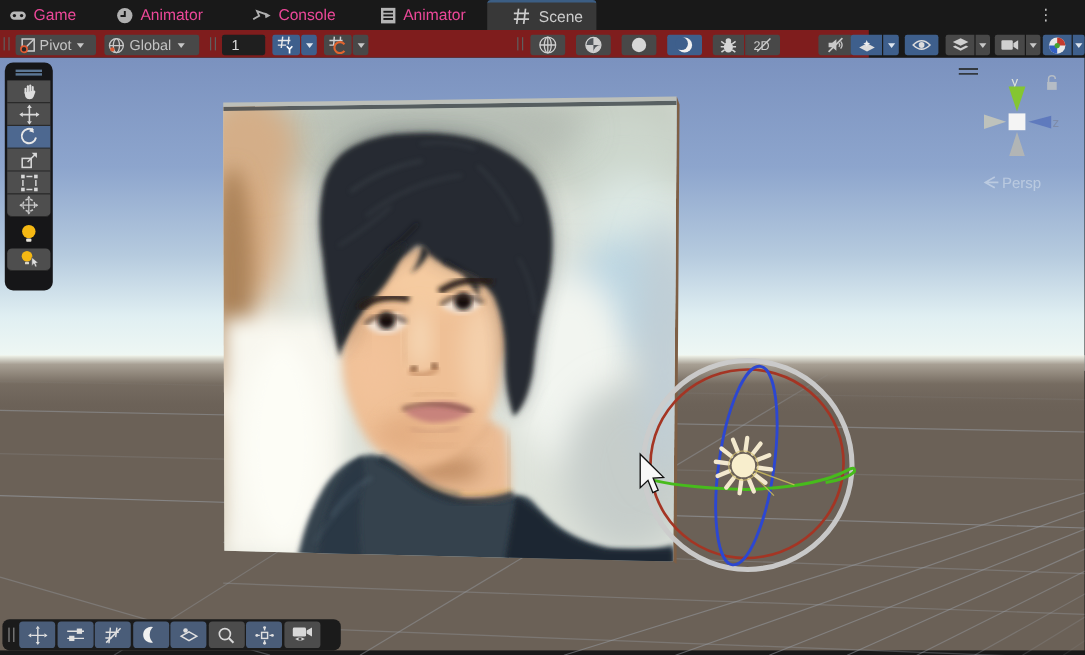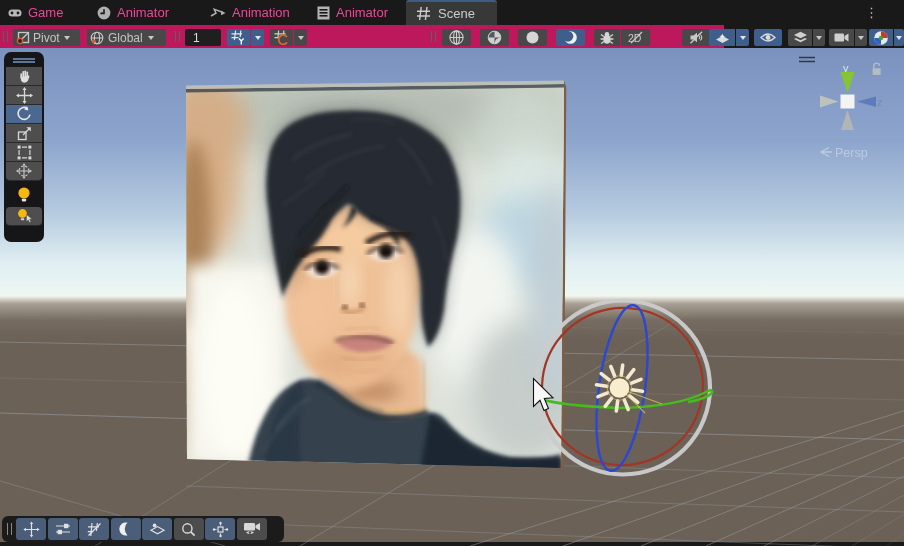--- a/index.html
+++ b/index.html
@@ -3,21 +3,21 @@
 *{margin:0;padding:0;box-sizing:border-box}
 html,body{width:904px;height:546px;overflow:hidden;background:#191919;font-family:"Liberation Sans",sans-serif;-webkit-font-smoothing:antialiased}
 .app{position:relative;width:904px;height:546px}
 
 .tabs{position:absolute;left:0;top:0;width:904px;height:25px;background:#191919}
 .tab{position:absolute;top:0;height:25px;display:flex;align-items:center;color:#ec4899;font-size:13px}
 .tab svg{margin-right:6px}
 .tab.active{background:#383838;border-top:2px solid #3c5e84;color:#cccccc;border-radius:3px 3px 0 0}
 .menudots{position:absolute;right:26px;top:5px;color:#c0c0c0;font-size:13px;letter-spacing:0}
 
-.tbar{position:absolute;left:0;top:25px;width:724px;height:23px;background:#be185d}
+.tbar{position:absolute;left:0;top:25px;width:724px;height:23px;background:#7f1d1d}
 .tbtn{position:absolute;top:4px;height:17px;background:#484848;border-radius:2px;display:flex;align-items:center;justify-content:center;color:#c4c4c4;font-size:12px}
 .tbtn.blue{background:#3e5f8c}
 .grip{position:absolute;top:6px;width:5px;height:11px;border-left:1px solid #5f5f5f;border-right:1px solid #5f5f5f}
 
 .scene{position:absolute;left:0;top:48px}
 
 .ltools{position:absolute;left:4px;top:52px;width:40px;height:190px;background:#161618;border-radius:7px;padding-top:4px}
 .ltools .hnd{width:22px;margin:2px auto 4px;border-top:2px solid #5c7795;border-bottom:2px solid #5c7795;height:5px}
 .lbtn{width:36px;height:19px;margin:0 auto;background:#4e4e4e;border-bottom:1px solid #2a2a2a;display:flex;align-items:center;justify-content:center}
 .lbtn:first-of-type{border-radius:4px 4px 0 0}
@@ -44,32 +44,32 @@
           <circle cx="7" cy="7" r="6.4" fill="#b0b0b0"></circle>
           <path d="M7 3.2 L7 7.4 L3.4 7.4" stroke="#191919" stroke-width="1.6" fill="none"></path>
         </svg>
         <span>Animator</span>
       </div>
 <div class="tab" style="left:210px">
         <svg width="16" height="12" viewBox="0 0 16 12">
           <path d="M1 9 L6 6.2 L4.2 2.2 L13 5.4" stroke="#b0b0b0" stroke-width="1.5" fill="none"></path>
           <path d="M15.5 6 L10.5 3.4 L11.3 8.2 Z" fill="#b0b0b0"></path>
         </svg>
-        <span>Animation</span>
+        <span>Console</span>
       </div>
 <div class="tab" style="left:317px">
         <svg width="13" height="14" viewBox="0 0 13 14">
           <rect x="0.5" y="0.5" width="12" height="13" fill="#b4b4b4"></rect>
           <rect x="2.5" y="3" width="8" height="1.6" fill="#191919"></rect>
           <rect x="2.5" y="6" width="8" height="1.6" fill="#191919"></rect>
           <rect x="2.5" y="9" width="8" height="1.6" fill="#191919"></rect>
         </svg>
         <span>Animator</span>
       </div>
-<div class="tab active" style="left:406px;width:91px;padding-left:11px">
+<div class="tab active" style="left:406px;width:91px;padding-left:22px">
         <svg width="13" height="13" viewBox="0 0 13 13">
           <g stroke="#cccccc" stroke-width="1.4" fill="none">
             <path d="M4.2 0 L2.6 13 M10 0 L8.4 13 M0 4.2 L13 4.2 M0 9 L13 9"></path>
           </g>
         </svg>
         <span style="margin-left:2px">Scene</span>
       </div>
 <div class="menudots">⋮</div>
 </div>
   <div class="tbar">

